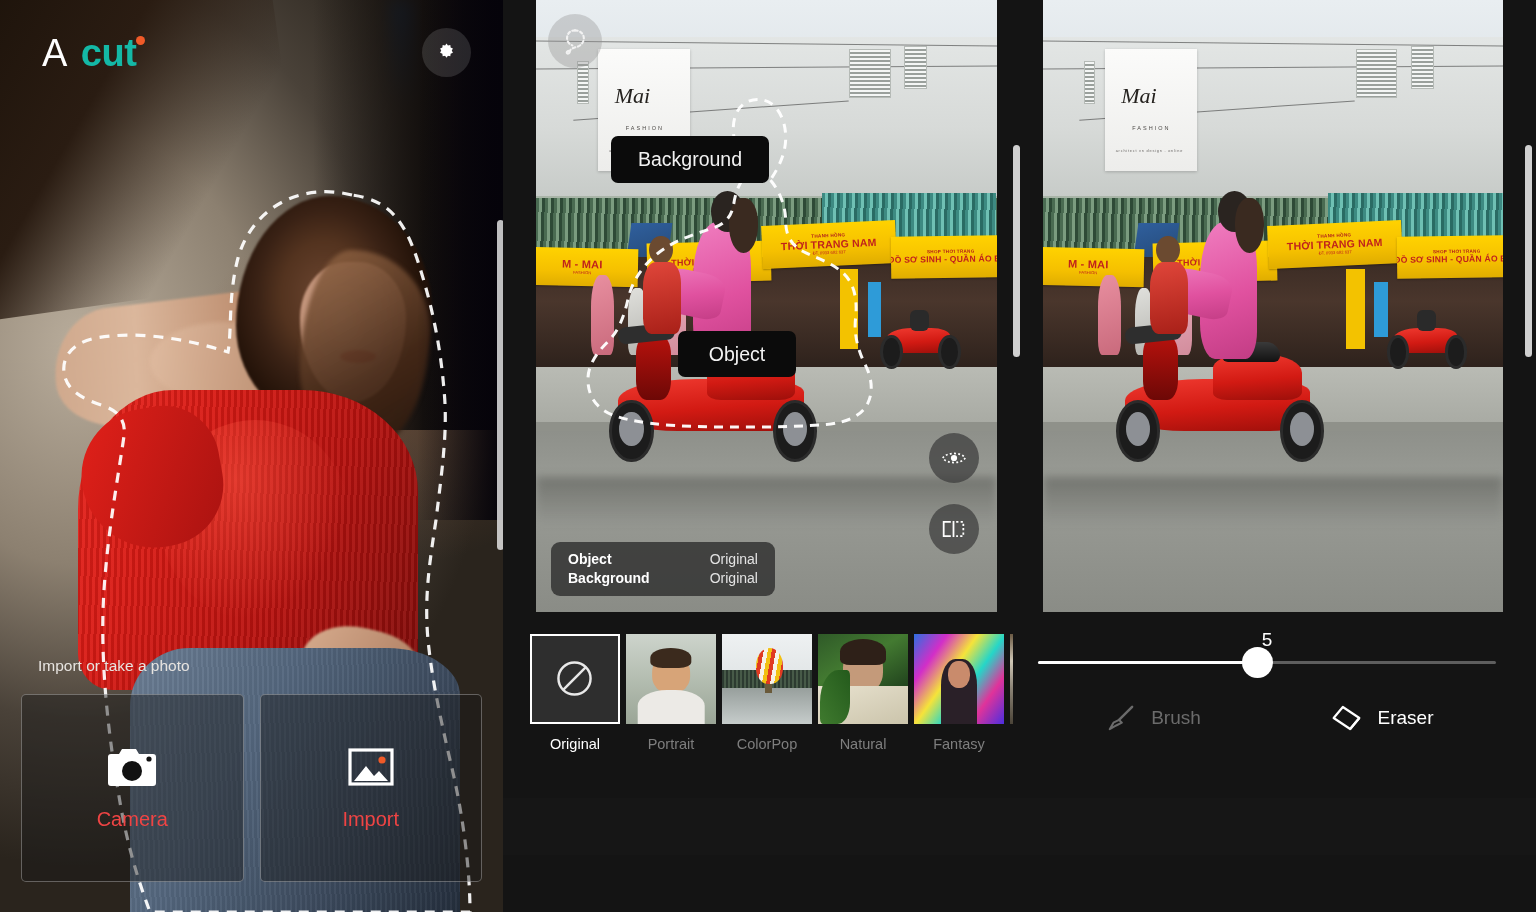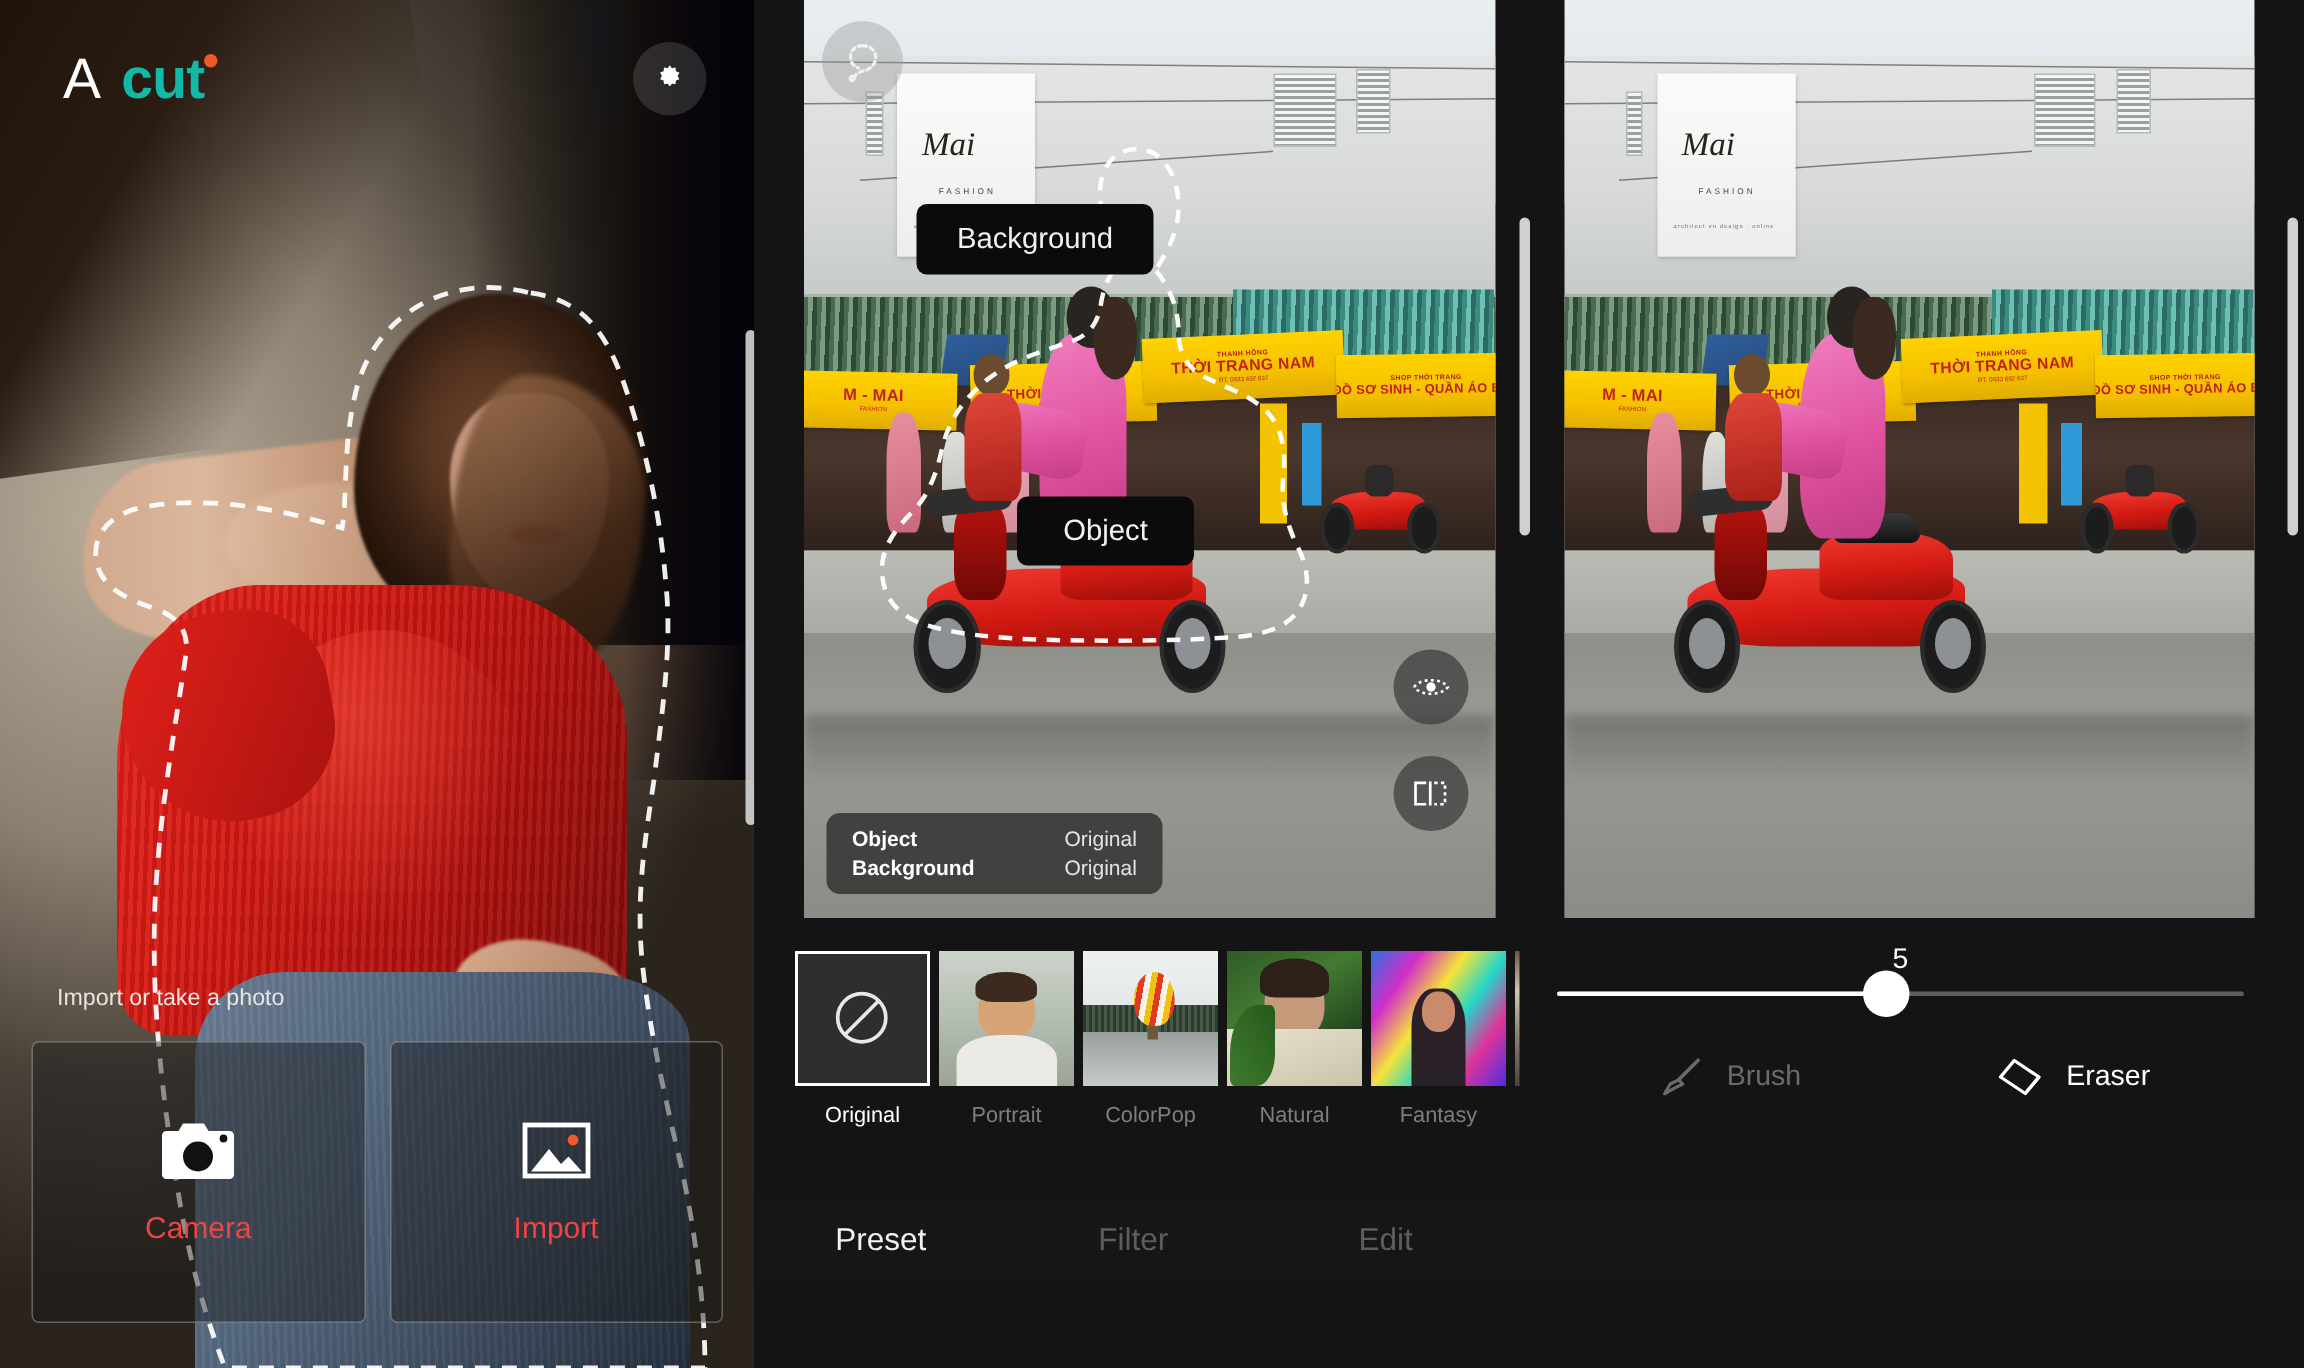--- a/index.html
+++ b/index.html
@@ -651,20 +651,15 @@
               <path d="M14 2 L32 14 L22 26 L4 14 Z" fill="none" stroke="#fff" stroke-width="2.4" stroke-linejoin="round"></path>
               <path d="M22 26 L32 14" stroke="#fff" stroke-width="2.4"></path>
             </svg>
             <span>Eraser</span>
           </div>
         </div>
       </div>
     </div>
 
     <div class="bottombar">
-      <div class="bb-left">
-        <div class="bb-tab active">Preset</div>
-        <div class="bb-tab dim">Filter</div>
-        <div class="bb-tab dim">Edit</div>
-      </div>
     </div>
   </div>
 </div>
 
 </body></html>

